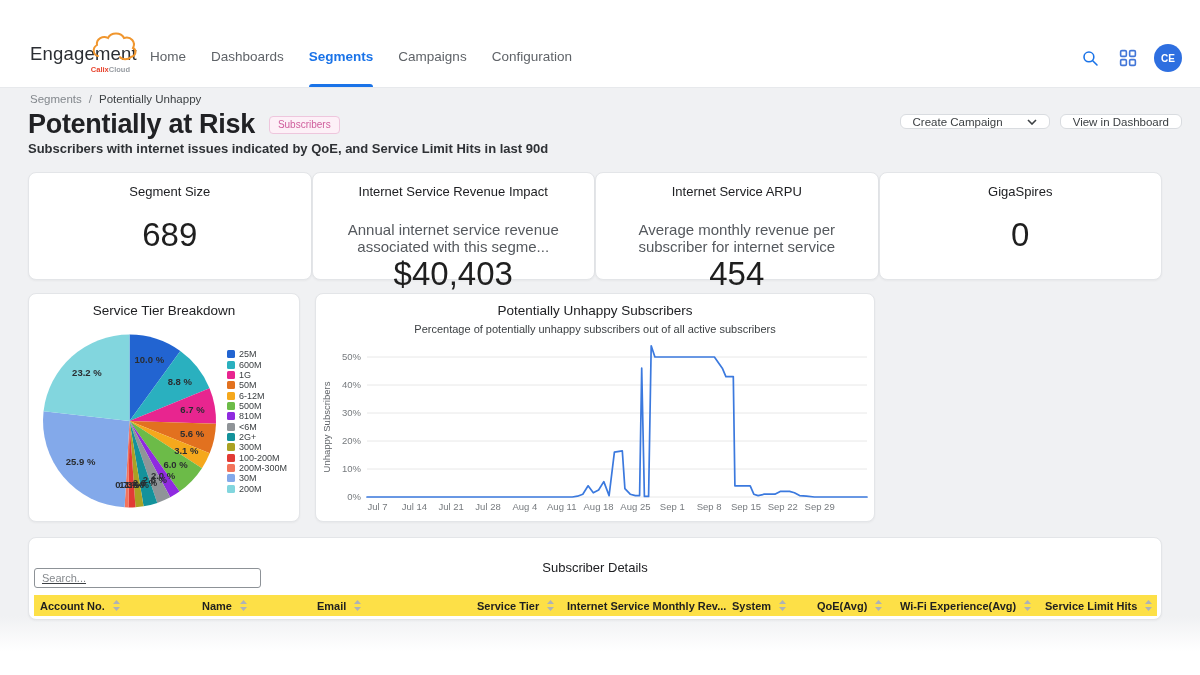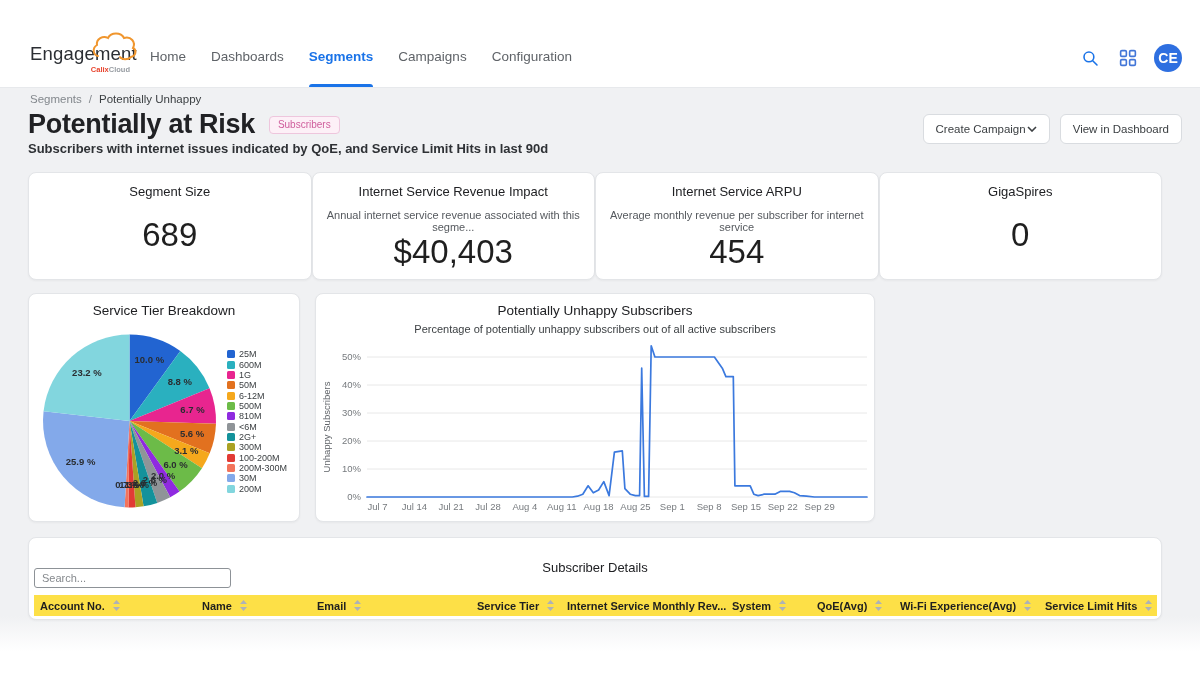--- a/index.html
+++ b/index.html
@@ -16,68 +16,68 @@
   .logo-sub { position:absolute; right:-4px; top:36px; font-size:7.5px; }
   .logo-sub .calix { color:#e8432d; font-weight:700; }
   .logo-sub .cloud { color:#979ca2; font-weight:700; }
   .nav-items { display:flex; column-gap:25px; height:58px; }
   .nav-item { height:58px; line-height:56px; font-size:13.5px; color:#5f6368; cursor:pointer; position:relative; }
   .nav-item.active { color:#1a73e8; font-weight:600; }
   .nav-item.active::after { content:''; position:absolute; left:0; right:0; bottom:0; height:3px;
                             background:#1a73e8; border-radius:3px 3px 0 0; }
   .nav-right { margin-left:auto; display:flex; align-items:center; gap:14px; height:58px; }
   .icon-btn { width:24px; height:24px; display:flex; align-items:center; justify-content:center; cursor:pointer; }
-  .avatar { width:28px; height:28px; border-radius:50%; background:#2e6fe0; color:#fff; font-size:14px;
+  .avatar { width:28px; height:28px; border-radius:50%; background:#2e6fe0; color:#fff; font-size:10px;
             font-weight:700; display:flex; align-items:center; justify-content:center; cursor:pointer; }
 
   
   .main { position:absolute; top:88px; left:0; right:0; bottom:0;
           background:linear-gradient(180deg,#f0f1f3 0%,#f0f1f3 90%,#ffffff 96%,#ffffff 100%); }
   .breadcrumb { position:absolute; left:30px; top:5px; font-size:11.5px; color:#83888d; display:flex; gap:7px; }
   .breadcrumb .current { color:#3c4043; }
   .page-title-row { position:absolute; left:28px; top:21px; display:flex; align-items:center; gap:14px; }
   .page-title { font-size:27px; font-weight:700; color:#202124; letter-spacing:-.3px; }
   .badge { font-size:10px; color:#cf5e9c; background:#fdf0f7; border:1px solid #eec6dd;
            border-radius:4px; padding:2px 8px 3px; }
   .page-subtitle { position:absolute; left:28px; top:53px; font-size:13px; font-weight:600; color:#2e3135; }
   .hdr-buttons { position:absolute; right:18px; top:26px; display:flex; gap:10px; }
-  .btn { height:30px; background:#fff; border:1px solid #d9dce0; border-radius:6px; font-size:11.5px;
-         color:#3c4043; font-weight:500; padding:0 12px; display:flex; align-items:center; gap:1px; cursor:pointer;
+  .btn { height:15px; background:#fff; border:1px solid #d9dce0; border-radius:6px; font-size:11.5px;
+         color:#3c4043; font-weight:500; padding:0 12px; display:flex; align-items:center; gap:24px; cursor:pointer;
          font-family:"Liberation Sans",sans-serif; }
 
   .card { position:absolute; background:#fff; border:1px solid #e3e5e8; border-radius:8px;
           box-shadow:0 1px 2px rgba(60,64,67,.05); }
 
   
   .metric-row { position:absolute; left:28px; top:84px; width:1134px; height:108px; display:flex; }
   .metric { position:relative; flex:1; background:#fff; border:1px solid #e3e5e8; border-radius:8px;
             box-shadow:0 1px 2px rgba(60,64,67,.05); display:flex; flex-direction:column; }
   .mc-title { margin-top:11px; text-align:center; font-size:13px; color:#202124; }
-  .mc-sub { margin-top:10px; text-align:center; font-size:11px; color:#55595e; padding:0 10px; }
+  .mc-sub { margin-top:22px; text-align:center; font-size:15px; color:#55595e; padding:0 10px; }
   .mc-value { flex:1; display:flex; align-items:center; justify-content:center; font-size:33px;
               color:#1f1f1f; padding-bottom:8px; }
 
   
   .pie-card { left:28px; top:205px; width:272px; height:229px; }
   .line-card { left:315px; top:205px; width:560px; height:229px; }
   .chart-title { text-align:center; margin-top:9px; font-size:13.5px; font-weight:500; color:#202124; }
   .chart-subtitle { text-align:center; margin-top:5px; font-size:11px; color:#3c4043; }
   .legend { position:absolute; left:198px; top:55px; }
   .legend-item { display:flex; align-items:center; height:10.35px; font-size:9px; color:#3c4043; white-space:nowrap; }
   .legend-swatch { width:8px; height:8px; border-radius:1.5px; margin-right:4px; flex:none; }
   .pie-label { font-size:9.5px; font-weight:600; fill:#2a2d31; }
   .tick { font-size:9.5px; fill:#767a7e; }
   .ylab { font-size:9.5px; fill:#5f6368; }
 
   
   .table-card { left:28px; top:449px; width:1134px; height:83px; }
   .table-title { text-align:center; margin-top:22px; font-size:13px; color:#202124; }
-  .table-search { position:absolute; left:5px; top:30px; width:197px; height:20px; border:1px solid #8d9297;
+  .table-search { position:absolute; left:5px; top:30px; width:227px; height:20px; border:1px solid #8d9297;
                   border-radius:3px; font-size:11px; padding:0 7px; color:#3c4043; outline:none;
-                  font-family:"Liberation Sans",sans-serif; }
+                  font-family:"Liberation Sans",sans-serif;text-decoration:underline; }
   .table-search::placeholder { color:#85898d; }
   .thead { position:absolute; left:5px; top:57px; width:1123px; height:21px; background:#fde047;
            display:flex; align-items:center; }
   .th { display:flex; align-items:center; gap:8px; font-size:11px; font-weight:700; color:#1f1f1f;
         padding-left:6px; cursor:pointer; overflow:hidden; white-space:nowrap; flex:none; }
 </style>
 </head>
 <body>
 
 <div id="stage">

